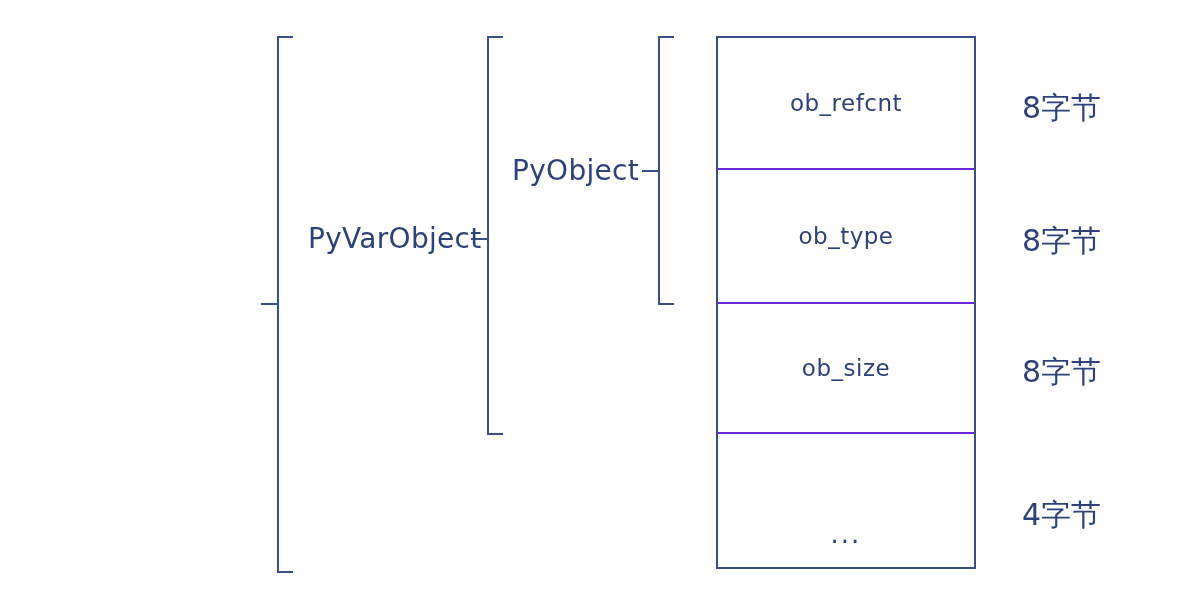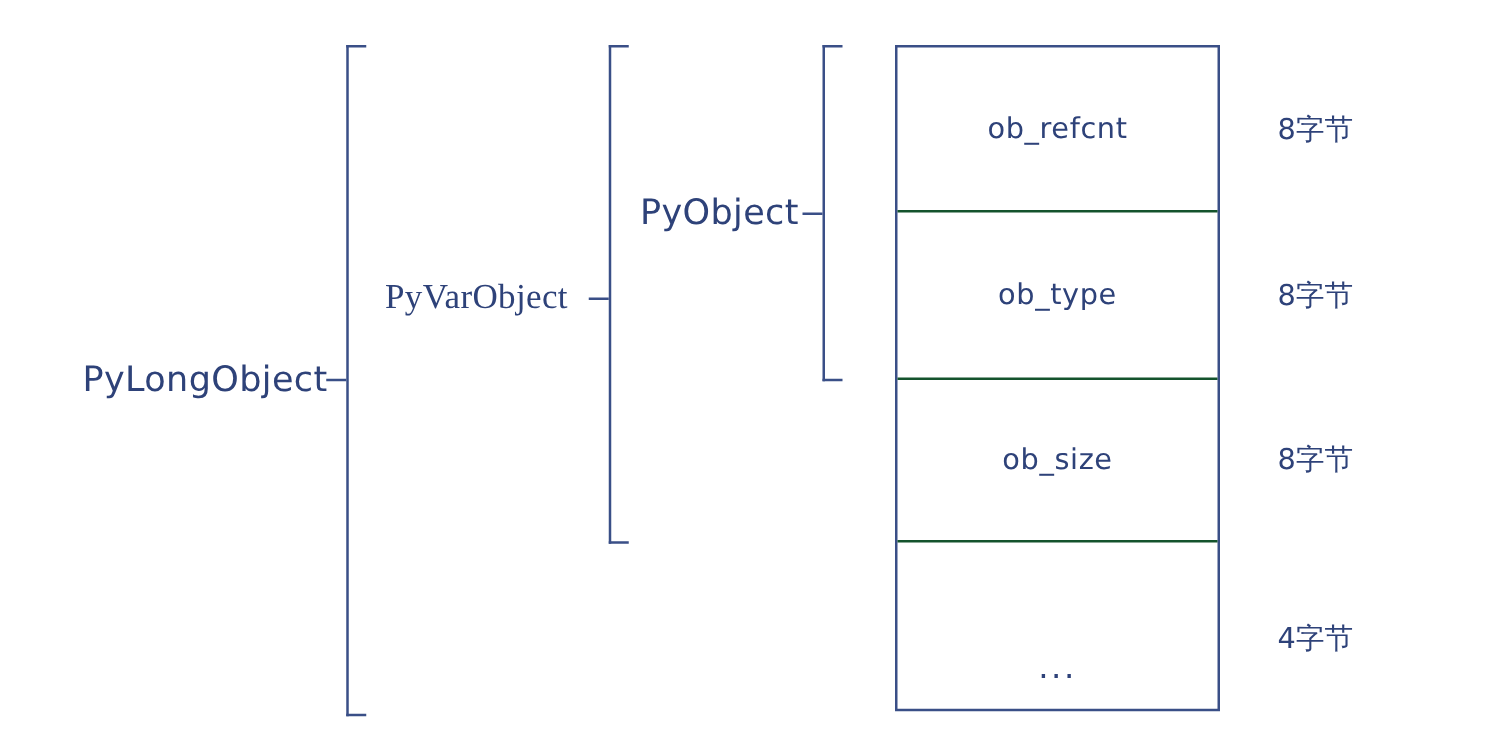--- a/index.html
+++ b/index.html
@@ -35,42 +35,42 @@
     width: 100%;
     box-sizing: border-box;
     display: flex;
     align-items: center;
     justify-content: center;
     color: #2e4279;
     font-size: 23px;
     letter-spacing: 0.5px;
   }
   .mem-row.divider {
-    border-bottom: 2px solid #14532d;
+    border-bottom: 2px solid #6d28d9;
   }
 
   .row-refcnt { top: 0px;   height: 132px; }
   .row-type   { top: 132px; height: 134px; }
   .row-size   { top: 266px; height: 130px; }
   .row-digit  { top: 396px; height: 68px;  }
   .row-ellip  { top: 464px; height: 65px;  }
 
   .ellipsis-glyph {
     font-size: 26px;
     color: #2e4279;
     line-height: 0.6;
     letter-spacing: 2px;
   }
 
   
   .byte-label {
     position: absolute;
     left: 1022px;
     color: #2e4279;
-    font-size: 23px;
+    font-size: 30px;
     white-space: nowrap;
   }
   .byte-0 { top: 88px;  }
   .byte-1 { top: 221px; }
   .byte-2 { top: 352px; }
   .byte-3 { top: 455px; margin-top: 40px; }
 
   
   .bracket {
     position: absolute;
@@ -103,31 +103,30 @@
   
   .group-label {
     position: absolute;
     color: #2e4279;
     font-size: 28px;
     white-space: nowrap;
     letter-spacing: 0.3px;
     transform: translateY(-50%);
   }
   .lbl-pyobject     { left: 512px; top: 170px; }
-  .lbl-pyvarobject  { left: 308px; top: 238px; font-family: Liberation Serif, serif; }
+  .lbl-pyvarobject  { left: 308px; top: 238px; }
   .lbl-pylongobject { left: 66px;  top: 303px; }
 </style>
 </head>
 <body>
 
 <div id="canvas">
 
   <div class="bracket br-pylongobject"></div>
   <div class="bracket-tick tick-pylongobject"></div>
-  <div class="group-label lbl-pylongobject">PyLongObject</div>
 
   <div class="bracket br-pyvarobject"></div>
   <div class="bracket-tick tick-pyvarobject"></div>
   <div class="group-label lbl-pyvarobject">PyVarObject</div>
 
   <div class="bracket br-pyobject"></div>
   <div class="bracket-tick tick-pyobject"></div>
   <div class="group-label lbl-pyobject">PyObject</div>
 
   <div class="mem-table">

